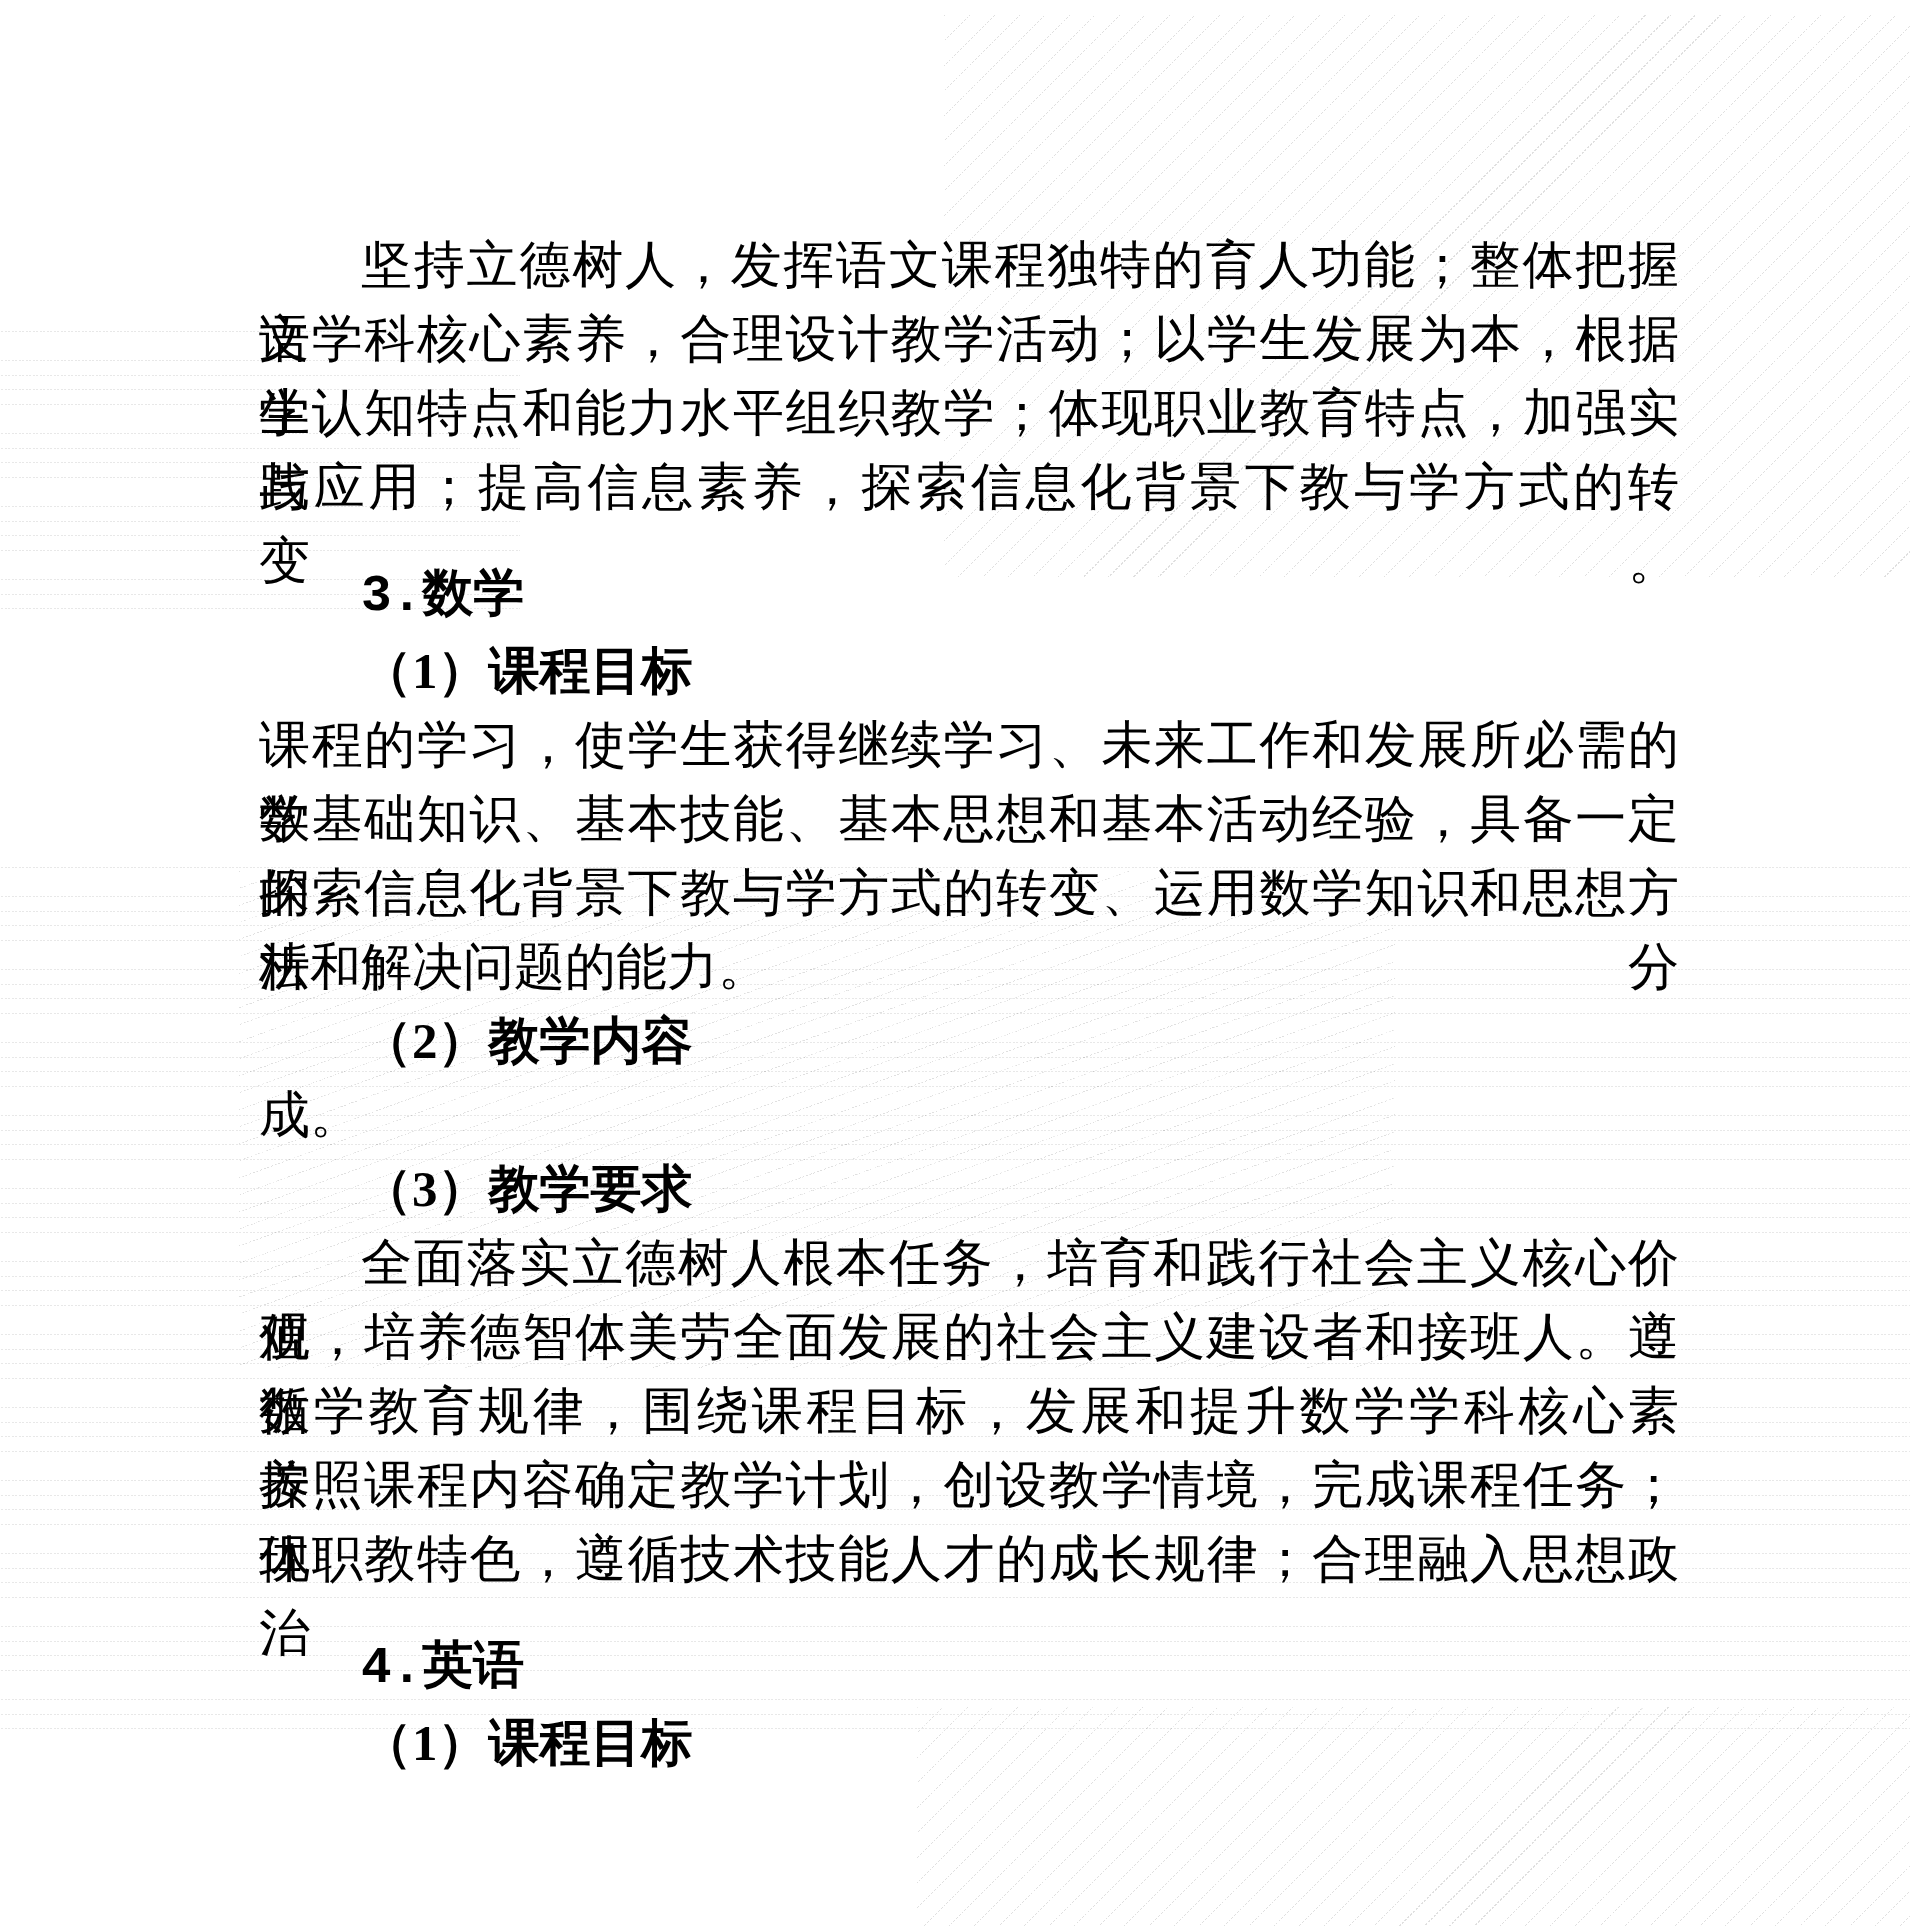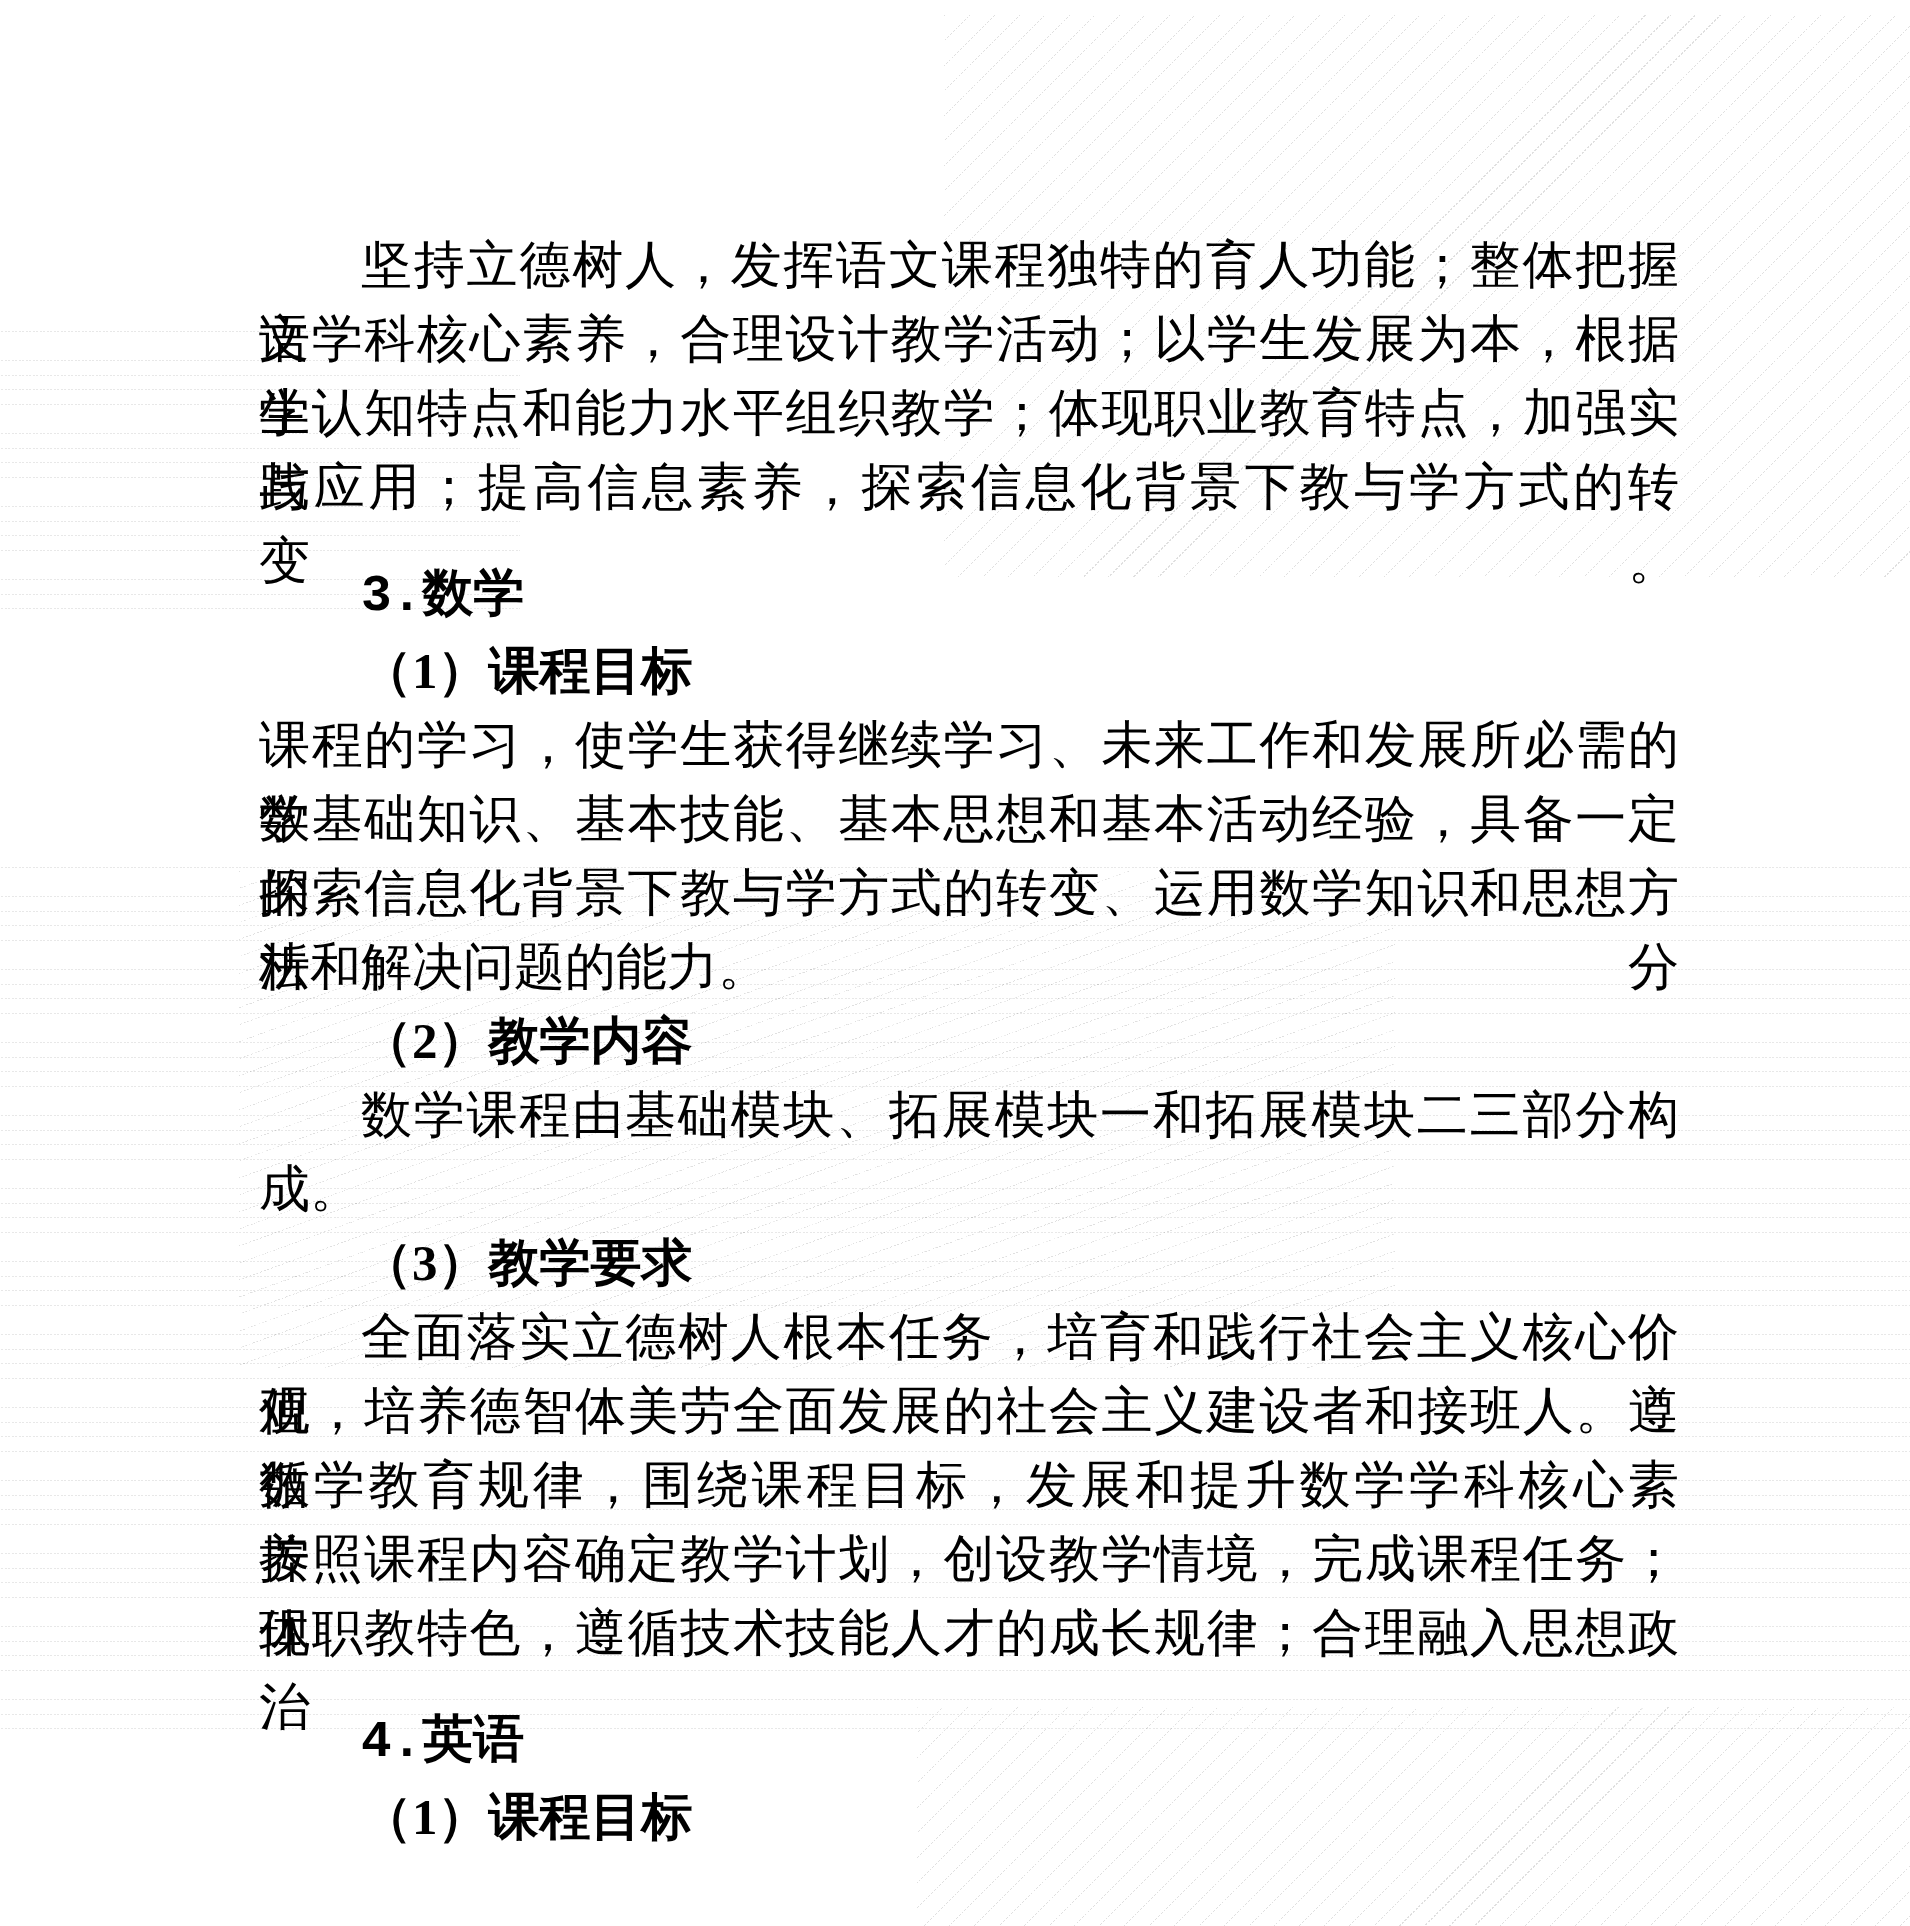--- a/index.html
+++ b/index.html
@@ -73,21 +73,20 @@
       <div class="line role-body fill">文学科核心素养，合理设计教学活动；以学生发展为本，根据学</div>
       <div class="line role-body fill">生认知特点和能力水平组织教学；体现职业教育特点，加强实践</div>
       <div class="line role-body fill">与应用；提高信息素养，探索信息化背景下教与学方式的转变。</div>
       <div class="line role-section indent">3.数学</div>
       <div class="line role-subsection indent">（1）课程目标</div>
       <div class="line role-body fill">课程的学习，使学生获得继续学习、未来工作和发展所必需的数</div>
       <div class="line role-body fill">学基础知识、基本技能、基本思想和基本活动经验，具备一定的</div>
       <div class="line role-body fill">探索信息化背景下教与学方式的转变、运用数学知识和思想方法分</div>
       <div class="line role-body">析和解决问题的能力。</div>
       <div class="line role-subsection indent">（2）教学内容</div>
-      <div class="line role-body fill indent">数学课程由基础模块、拓展模块一和拓展模块二三部分构</div>
       <div class="line role-body">成。</div>
       <div class="line role-subsection indent">（3）教学要求</div>
       <div class="line role-body fill indent">全面落实立德树人根本任务，培育和践行社会主义核心价值</div>
       <div class="line role-body fill">观，培养德智体美劳全面发展的社会主义建设者和接班人。遵循</div>
       <div class="line role-body fill">数学教育规律，围绕课程目标，发展和提升数学学科核心素养，</div>
       <div class="line role-body fill">按照课程内容确定教学计划，创设教学情境，完成课程任务；体</div>
       <div class="line role-body fill">现职教特色，遵循技术技能人才的成长规律；合理融入思想政治</div>
       <div class="line role-section indent">4.英语</div>
       <div class="line role-subsection indent">（1）课程目标</div>
     </div>

